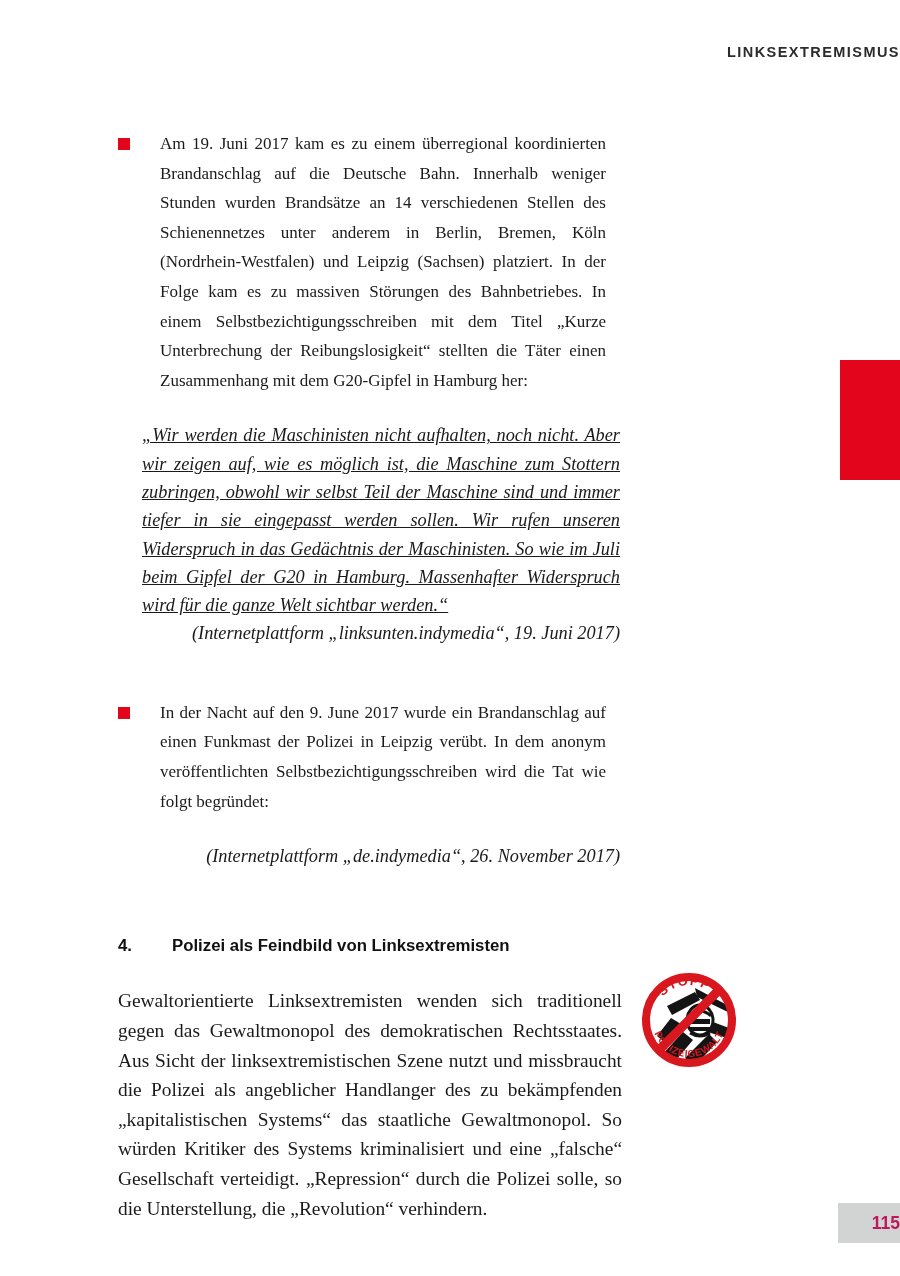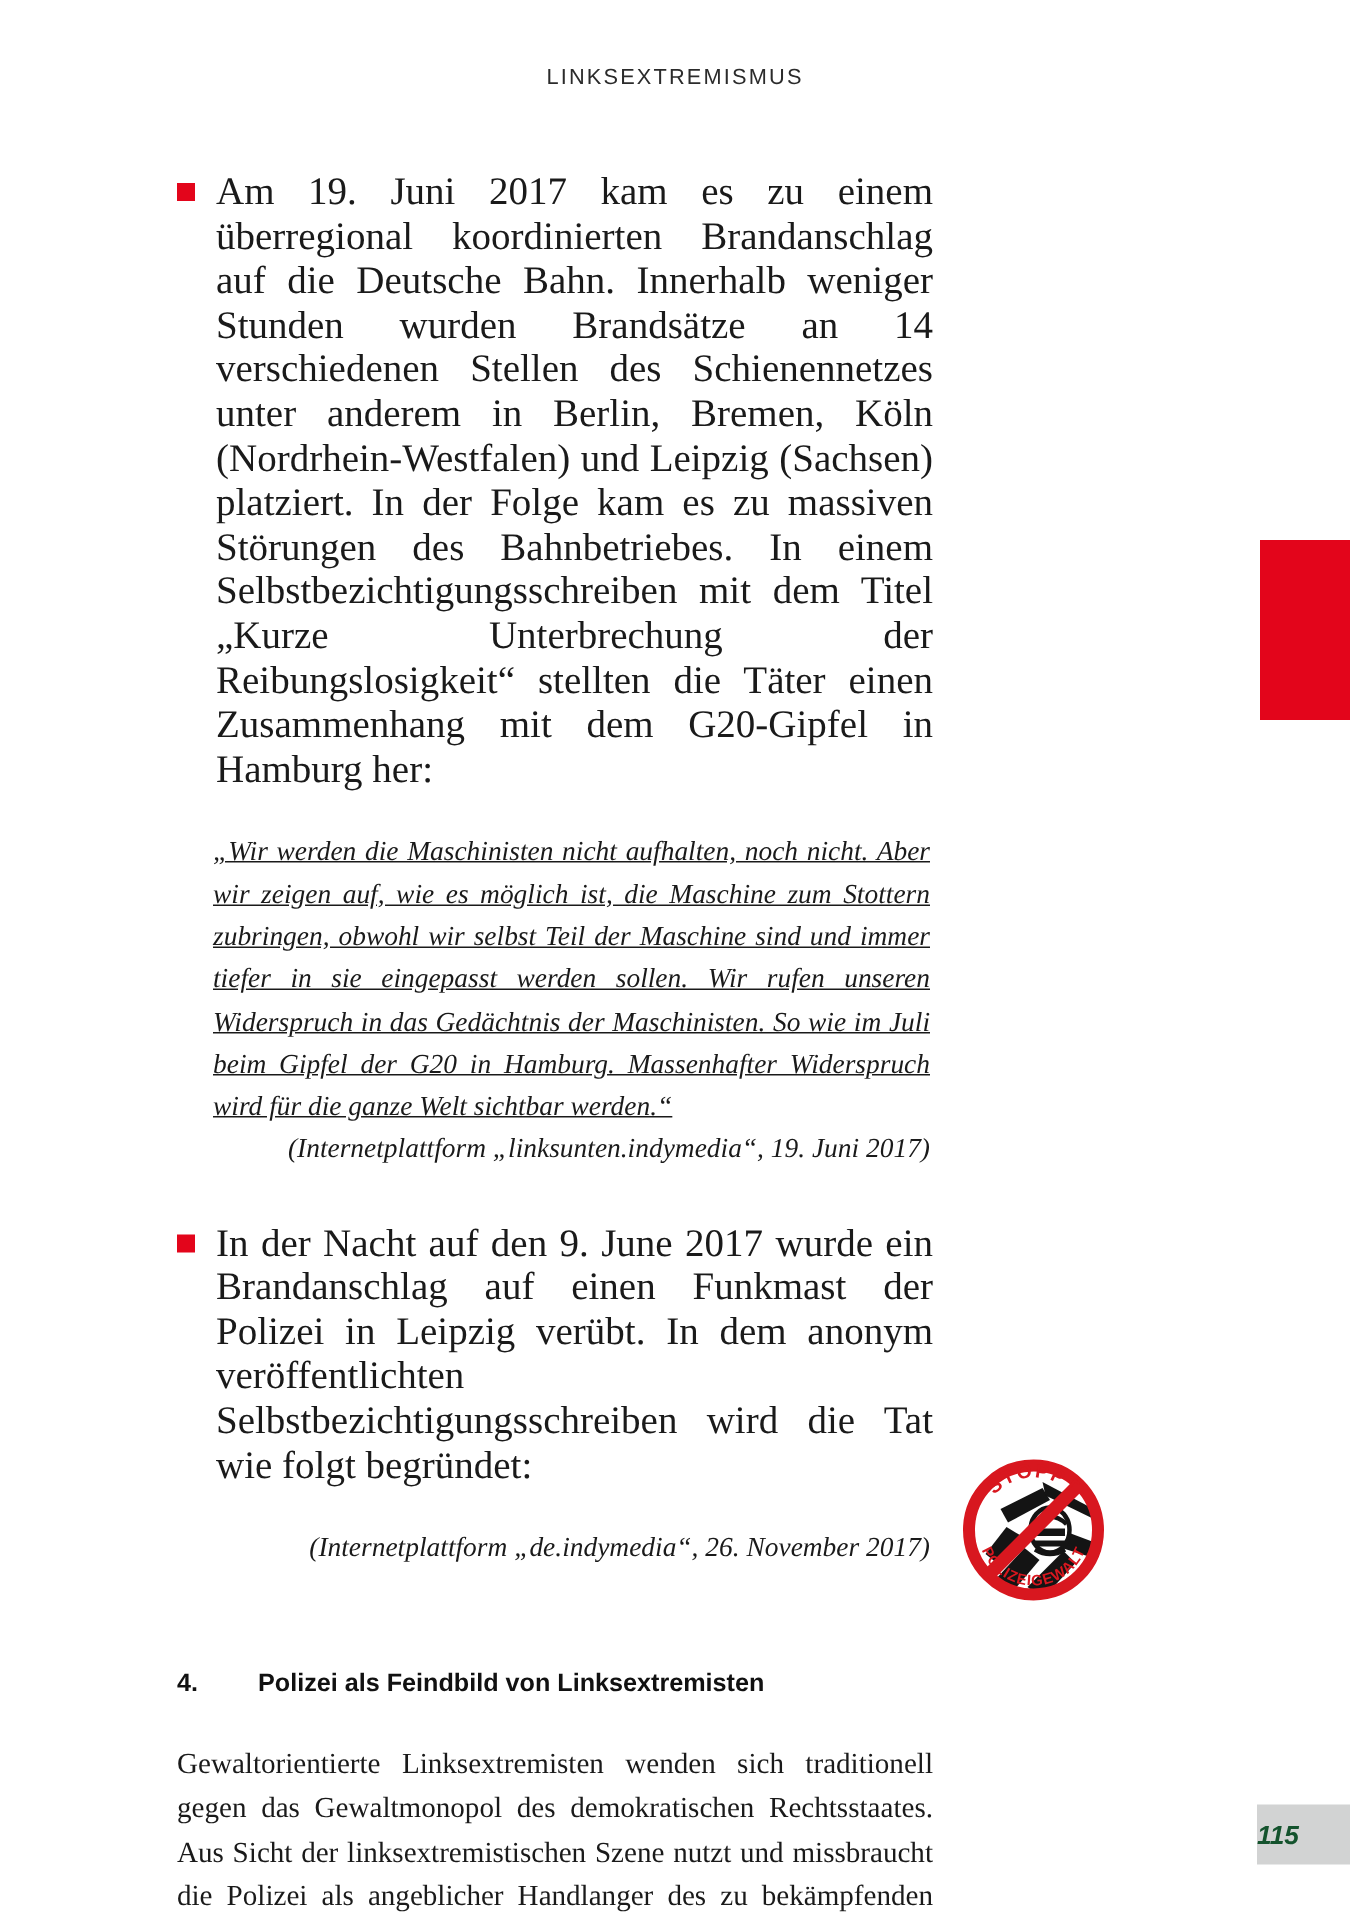--- a/index.html
+++ b/index.html
@@ -16,26 +16,26 @@
     font-family: "Liberation Serif", "DejaVu Serif", serif;
     color: #1a1a1a;
   }
 
   
   .running-head {
     position: absolute;
     top: 44px;
     left: 0;
     width: 900px;
-    text-align: center;
+    text-align: right;
     font-family: "Liberation Sans", "DejaVu Sans", sans-serif;
     font-size: 14.5px;
     letter-spacing: 1.45px;
     color: #2b2b2b;
-    font-weight: 400;
+    font-weight: 700;
   }
 
   
   .side-tab {
     position: absolute;
     left: 840px;
     top: 360px;
     width: 60px;
     height: 120px;
     background: #e3051b;
@@ -57,26 +57,26 @@
   }
   .bullet-marker {
     position: absolute;
     left: 0;
     top: 9px;
     width: 12px;
     height: 12px;
     background: #e3051b;
   }
   .body-text {
-    font-size: 26px;
+    font-size: 17px;
     line-height: 29.6px;
     text-align: justify;
     text-justify: inter-word;
     hyphens: manual;
-    margin: 0;
+    margin: 16px;
   }
 
   
   .quote-block {
     margin: 26px 0 0 24px;
     width: 478px;
     font-style: italic;
     font-size: 18.3px;
     line-height: 28.3px;
     text-align: justify;
@@ -130,26 +130,25 @@
   
   .page-number-box {
     position: absolute;
     left: 838px;
     top: 1203px;
     width: 62px;
     height: 40px;
     background: #d2d3d3;
     display: flex;
     align-items: center;
-    justify-content: flex-start;
+    justify-content: flex-end;
     font-family: "Liberation Sans", "DejaVu Sans", sans-serif;
     font-weight: bold;
     font-size: 17.5px;
-    color: #14532d;
-    font-style: italic;
+    color: #be185d;
   }
 </style>
 </head>
 <body>
 
 <div class="page">
 
   <div class="running-head">LINKSEXTREMISMUS</div>
 
   <div class="side-tab"></div>

